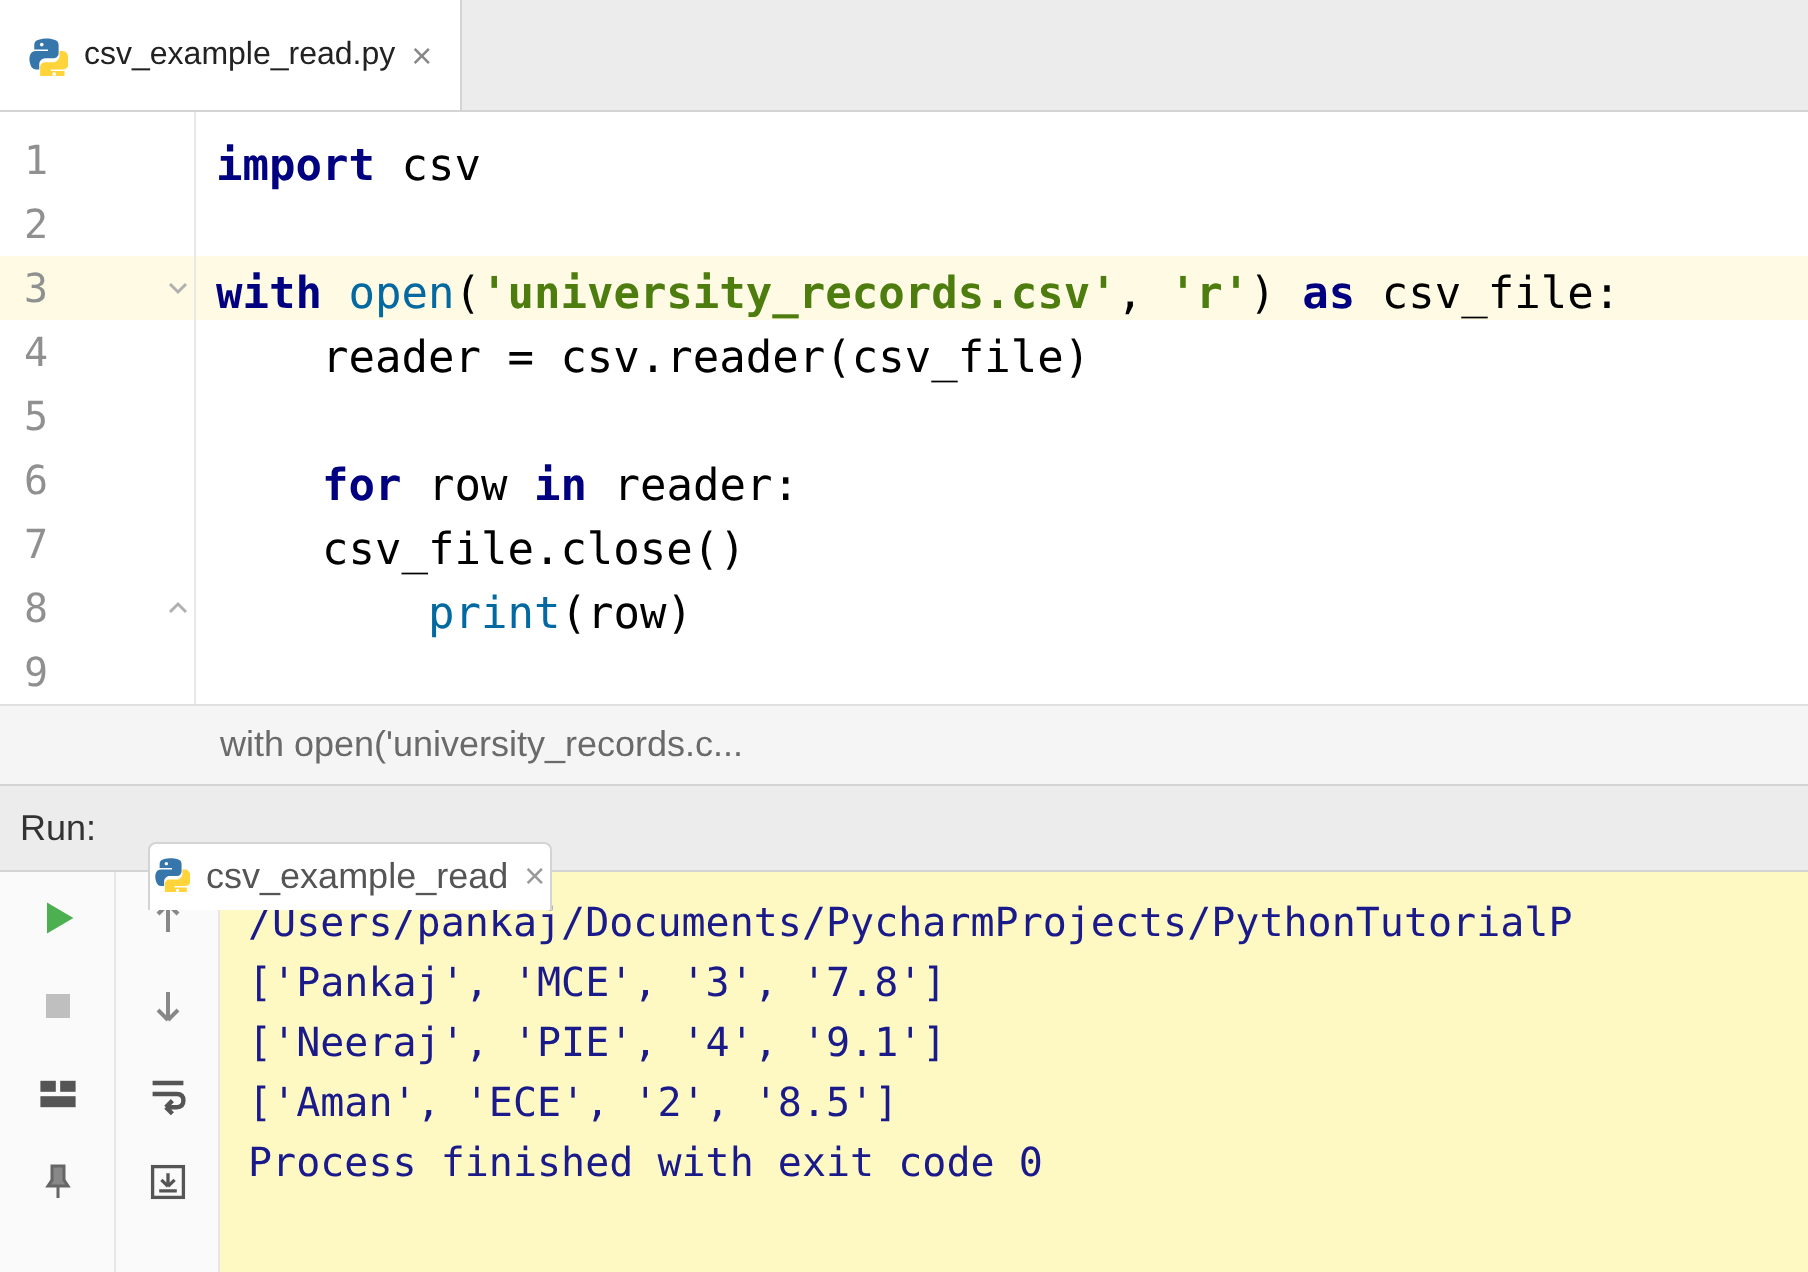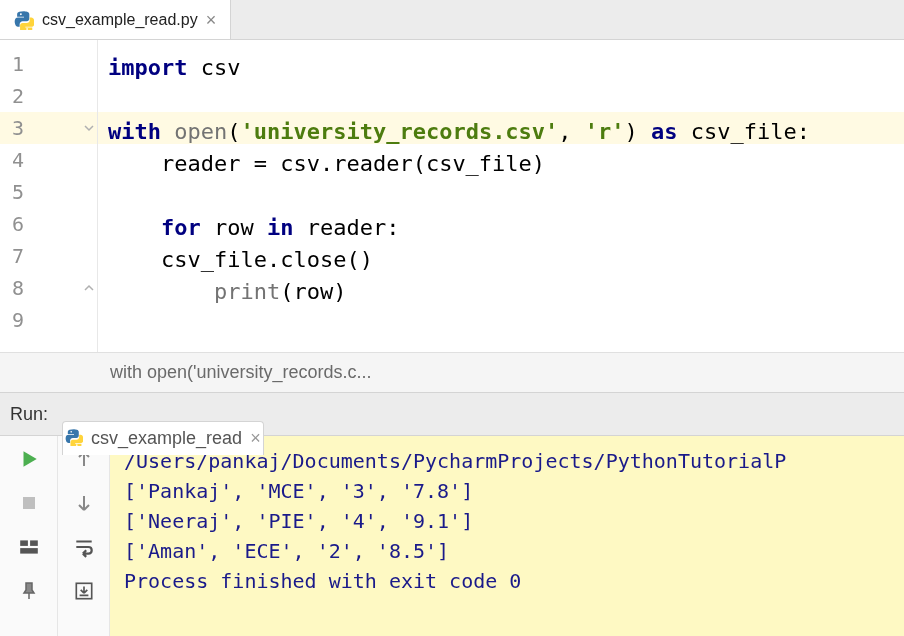--- a/index.html
+++ b/index.html
@@ -13,21 +13,21 @@
   overflow: hidden;
   display: flex;
   flex-direction: column;
 }
 
 
 .tab-bar {
   display: flex;
   background: #ececec;
   border-bottom: 1px solid #d4d4d4;
-  height: 40px;
+  height: 56px;
   align-items: stretch;
 }
 .tab {
   display: flex;
   align-items: center;
   padding: 0 14px;
   background: #fff;
   border-right: 1px solid #d4d4d4;
   gap: 8px;
   font-size: 16px;
@@ -93,21 +93,21 @@
   font-family: "Menlo", "Consolas", monospace;
   font-size: 22px;
   white-space: pre;
   padding-left: 10px;
 }
 .code-line.highlight { background: #fffae3; }
 
 
 .tok-kw { color: #000080; font-weight: bold; }
 .tok-id { color: #000; }
-.tok-builtin { color: #737373; }
+.tok-builtin { color: #0369a1; }
 .tok-str { color: #4d7c0f; font-weight: bold; }
 .tok-punc { color: #000; }
 
 
 .breadcrumb-bar {
   height: 40px;
   background: #f5f5f5;
   border-top: 1px solid #e0e0e0;
   display: flex;
   align-items: center;
@@ -117,21 +117,21 @@
 }
 
 
 .run-header {
   height: 44px;
   background: #ececec;
   border-top: 1px solid #d4d4d4;
   border-bottom: 1px solid #d4d4d4;
   display: flex;
   align-items: center;
-  gap: 14px;
+  gap: 26px;
   padding: 0 10px;
 }
 .run-label {
   font-size: 18px;
   color: #333;
 }
 .run-tab {
   display: flex;
   gap: 8px;
   background: #fff;

